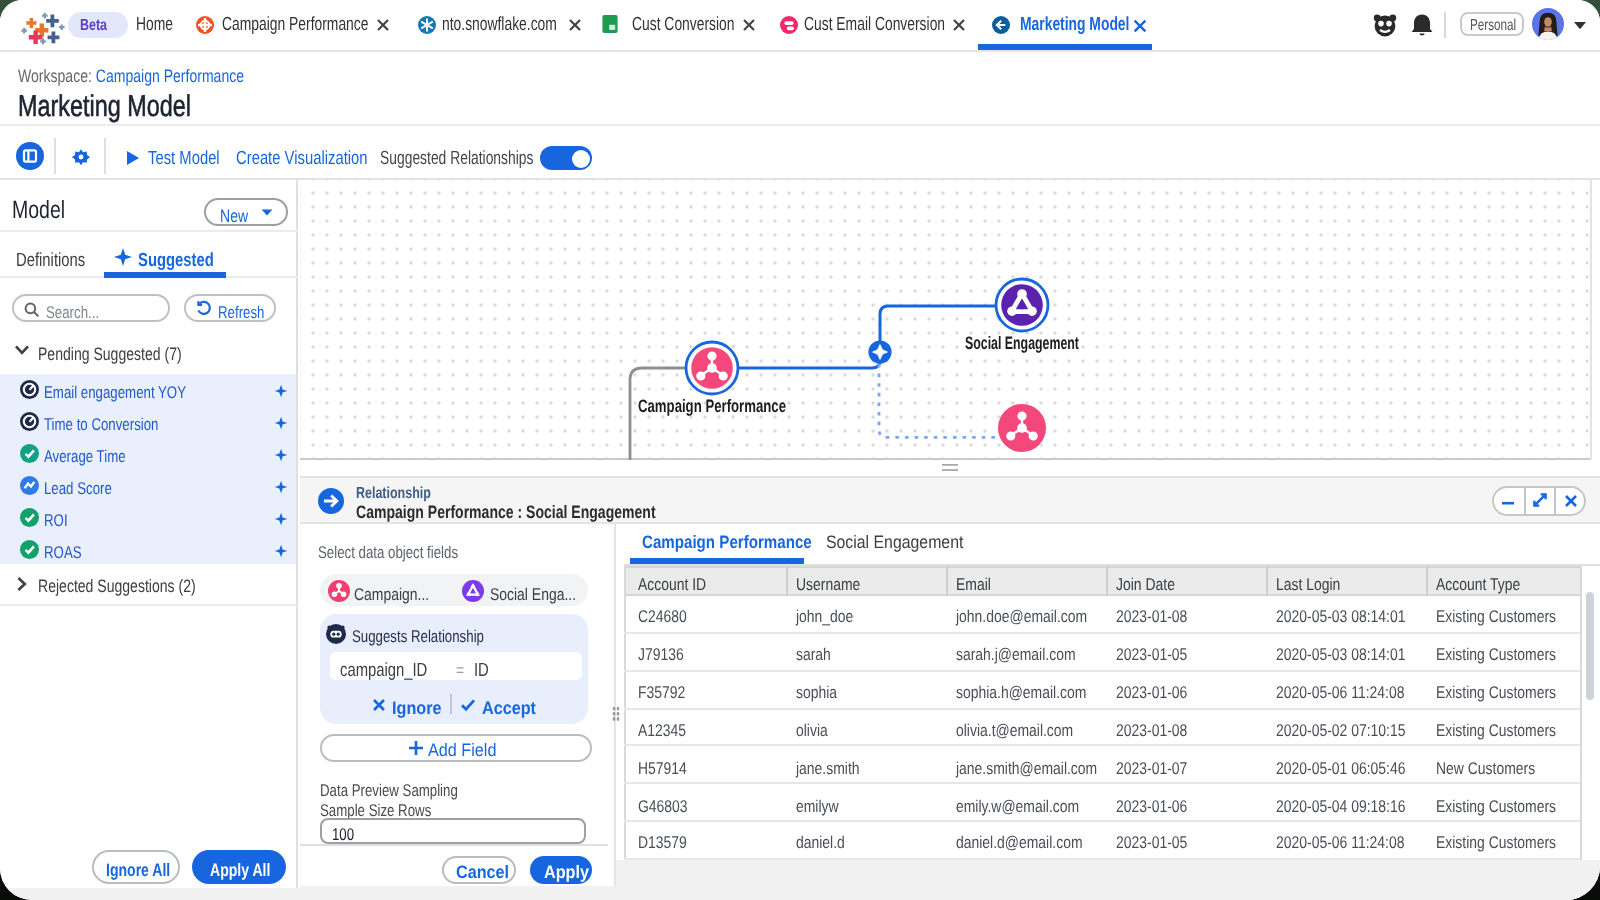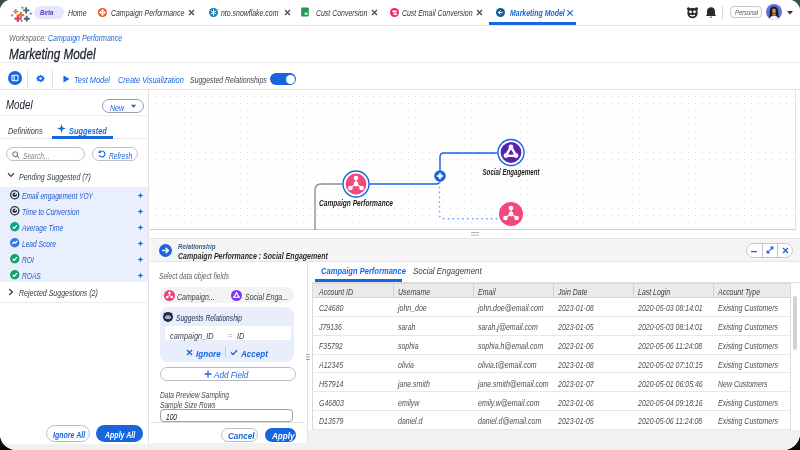--- a/index.html
+++ b/index.html
@@ -1,18 +1,18 @@
 <!DOCTYPE html>
 <html><head>
 <meta charset="utf-8">
 <style>
   * { margin:0; padding:0; box-sizing:border-box; }
   html,body { width:800px; height:450px; overflow:hidden; }
   body { background:linear-gradient(180deg,#35503b 0%, #1c2a20 40%, #0a0c0a 100%); font-family:"Liberation Sans", sans-serif; }
-  .win { position:absolute; left:0; top:0; width:800px; height:450px; border-radius:11px 11px 17px 16px; overflow:hidden; background:#fff;font-style:italic; }
+  .win { position:absolute; left:0; top:0; width:800px; height:450px; border-radius:11px 11px 17px 16px; overflow:hidden; background:#fff; }
   .abs { position:absolute; }
   .tx { position:absolute; white-space:nowrap; transform:scaleX(.78); transform-origin:0 50%; }
   .c73 { transform:scaleX(.73); }
   .c82 { transform:scaleX(.82); }
 </style>
 </head>
 <body>
 <div class="win">
 
   <div class="abs" style="left:0;top:0;width:800px;height:26px;background:#fff;border-bottom:1px solid #e4e4e4;"></div>

